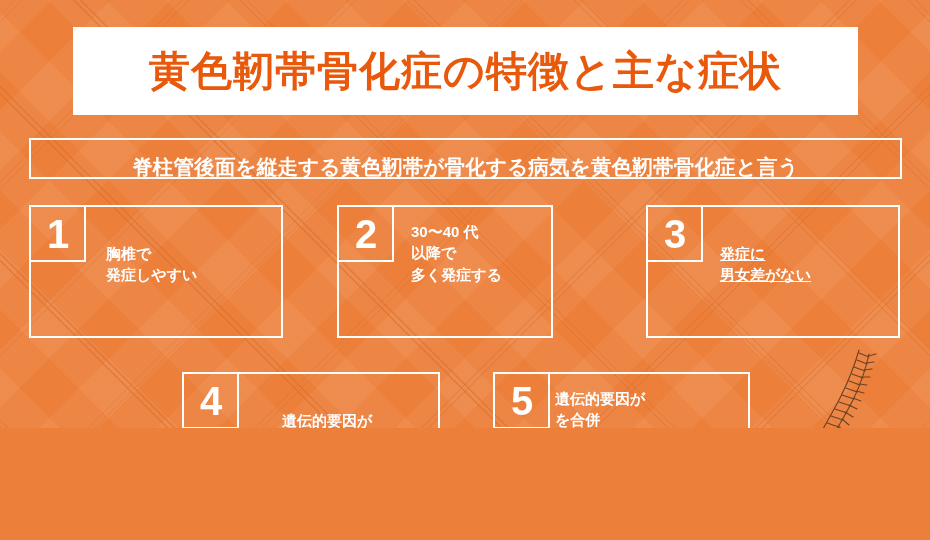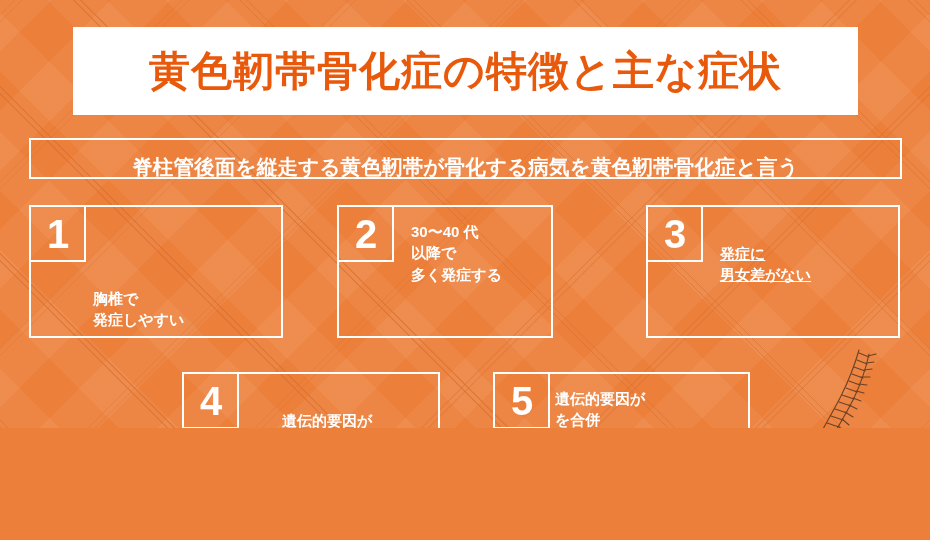--- a/index.html
+++ b/index.html
@@ -128,21 +128,21 @@
     position: absolute;
     color: #ffffff;
     font-size: 15px;
     font-weight: bold;
     line-height: 1.42;
     white-space: pre-line;
   }
 
   
   #card-1 { left: 29px;  top: 205px; width: 254px; height: 133px; }
-  #card-1 .card-text { left: 62px; top: 36px; margin-top: 45px; }
+  #card-1 .card-text { left: 75px; top: 36px; }
 
   #card-2 { left: 337px; top: 205px; width: 216px; height: 133px; }
   #card-2 .card-text { left: 72px; top: 14px; }
 
   #card-3 { left: 646px; top: 205px; width: 254px; height: 133px; }
   #card-3 .card-text { left: 72px; top: 36px; text-decoration: underline; }
 
   #card-4 { left: 182px; top: 372px; width: 258px; height: 136px; }
   #card-4 .card-text { left: 72px; top: 36px; margin-left: 26px; }
 

